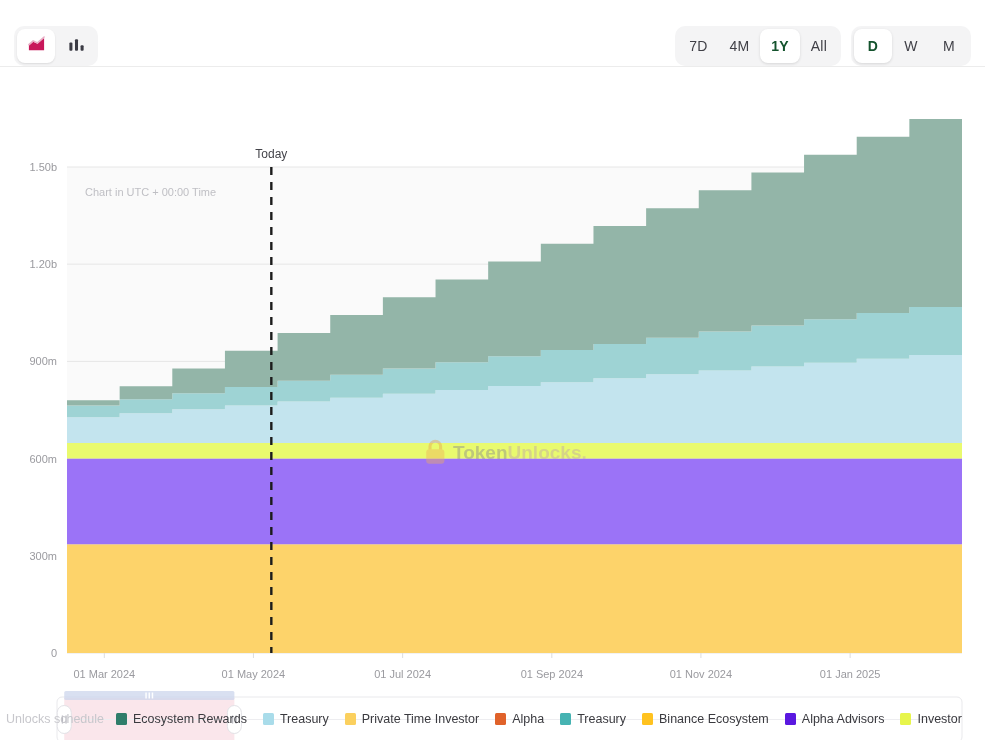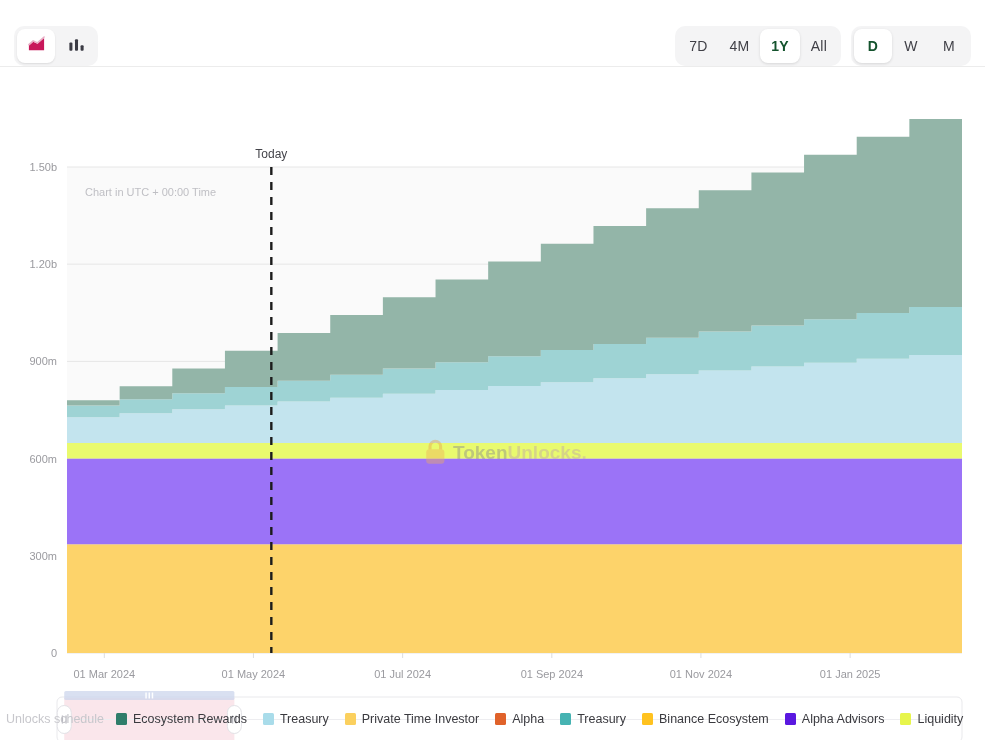--- a/index.html
+++ b/index.html
@@ -216,17 +216,17 @@
     <div class="legend-item">
       <span class="legend-swatch" style="background: rgb(255, 194, 31);"></span>
       <span class="legend-text">Binance Ecosystem</span>
     </div>
     <div class="legend-item">
       <span class="legend-swatch" style="background: rgb(90, 24, 224);"></span>
       <span class="legend-text">Alpha Advisors</span>
     </div>
     <div class="legend-item">
       <span class="legend-swatch" style="background: rgb(231, 245, 75);"></span>
-      <span class="legend-text">Liquidity</span>
+      <span class="legend-text">Investor</span>
     </div>
   </div>
 
 </div>
 
 </body></html>

